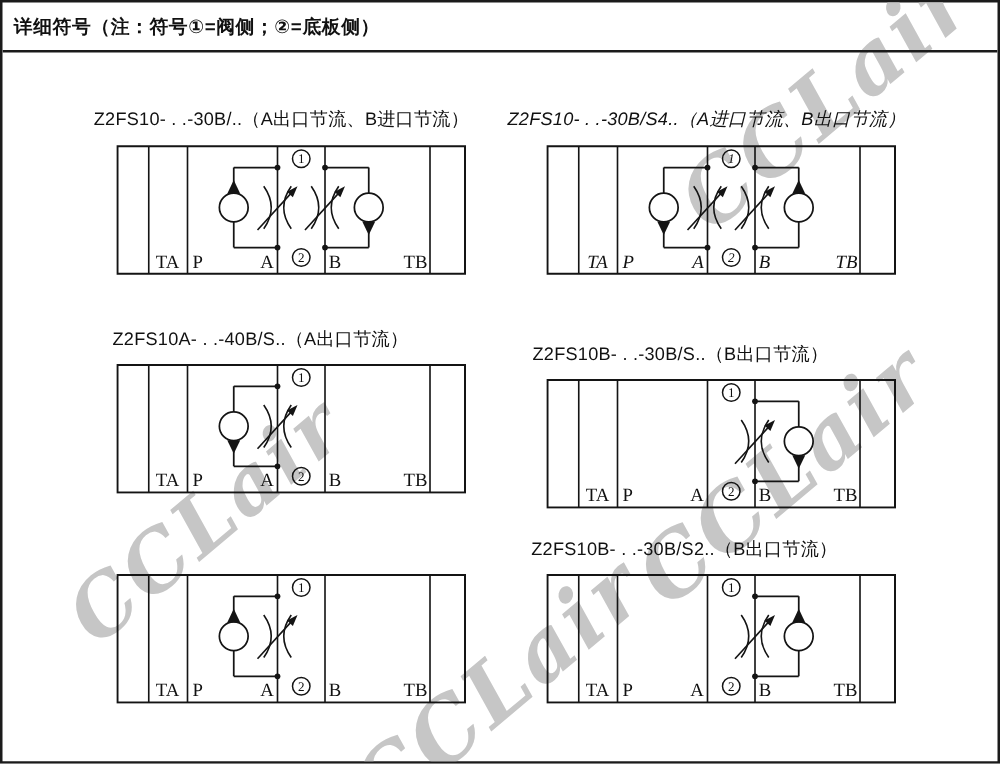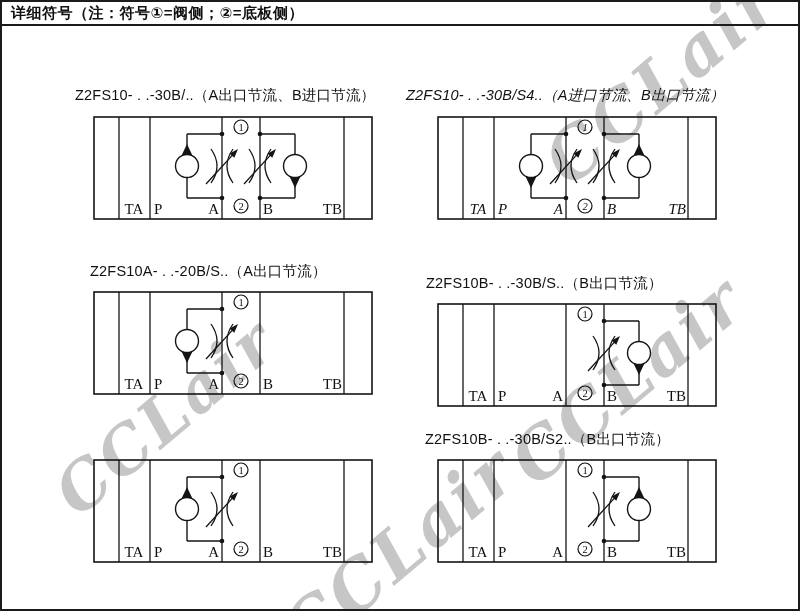--- a/index.html
+++ b/index.html
@@ -12,21 +12,21 @@
   .wm{
     position:absolute;font:italic 700 68px "DejaVu Serif",serif;
     letter-spacing:3px;transform:rotate(-40deg);transform-origin:left center;
     white-space:nowrap;user-select:none;
   }
   .wm1{left:552px;top:128px;}
   .wm2{left:518px;top:428px;}
   .wm3{left:62px;top:462px;font-size:64px;}
   .wm4{left:290px;top:598px;}
   .hdr{
-    position:absolute;left:0;top:0;width:100%;height:24px;box-sizing:border-box;
+    position:absolute;left:0;top:0;width:100%;height:40px;box-sizing:border-box;
     border-bottom:2px solid #1b1b1b;display:flex;align-items:center;
     padding-left:9px;z-index:2;background:transparent;
   }
   .hdr-title{font-size:15px;font-weight:bold;letter-spacing:.5px;}
   .diagram{position:absolute;width:345px;height:140px;z-index:1;}
   .dlabel{font-size:14.5px;white-space:nowrap;letter-spacing:.2px;}
   .diagram svg{position:absolute;}
   .pos-d0{left:73px;top:84px;}  .pos-d0 svg{left:18px;top:30px;}
   .pos-d1{left:404px;top:84px;font-style:italic;} .pos-d1 svg{left:31px;top:30px;}
   .pos-d2{left:88px;top:260px;} .pos-d2 svg{left:3px;top:29px;}
@@ -166,21 +166,21 @@
             <path d="M 156,33 Q 168,50 156,67" fill="none" stroke="#141414" stroke-width="1.3"></path>
             <path d="M 178,33 Q 166,50 178,67" fill="none" stroke="#141414" stroke-width="1.3"></path>
             <line x1="151" y1="68" x2="179.96353860204778" y2="36.32112965401023" stroke="#141414" stroke-width="1.3"></line>
             <polygon points="183,33 179.28876940250285,41.80152074656426 174.5653850056883,37.48299786947667" fill="#141414"></polygon>
           </g>
         </g>
       </svg>
   </section>
 
   <section class="diagram pos-d2">
-    <div class="dlabel">Z2FS10A- . .-20B/S..（A出口节流）</div>
+    <div class="dlabel">Z2FS10A- . .-40B/S..（A出口节流）</div>
     <svg width="280" height="104" viewBox="0 0 280 104">
         <rect x="1" y="1" width="278" height="102" fill="none" stroke="#141414" stroke-width="1.6"></rect>
         <line x1="26" y1="1" x2="26" y2="103" stroke="#141414" stroke-width="1.3"></line>
         <line x1="57" y1="1" x2="57" y2="103" stroke="#141414" stroke-width="1.3"></line>
         <line x1="129" y1="1" x2="129" y2="103" stroke="#141414" stroke-width="1.3"></line>
         <line x1="167" y1="1" x2="167" y2="103" stroke="#141414" stroke-width="1.3"></line>
         <line x1="251" y1="1" x2="251" y2="103" stroke="#141414" stroke-width="1.3"></line>
         <text x="41" y="98" text-anchor="middle" font-size="15" font-family="&quot;Liberation Serif&quot;,serif" font-weight="normal" fill="#111">TA</text>
         <text x="61" y="98" text-anchor="start" font-size="15" font-family="&quot;Liberation Serif&quot;,serif" font-weight="normal" fill="#111">P</text>
         <text x="126" y="98" text-anchor="end" font-size="15" font-family="&quot;Liberation Serif&quot;,serif" font-weight="normal" fill="#111">A</text>

